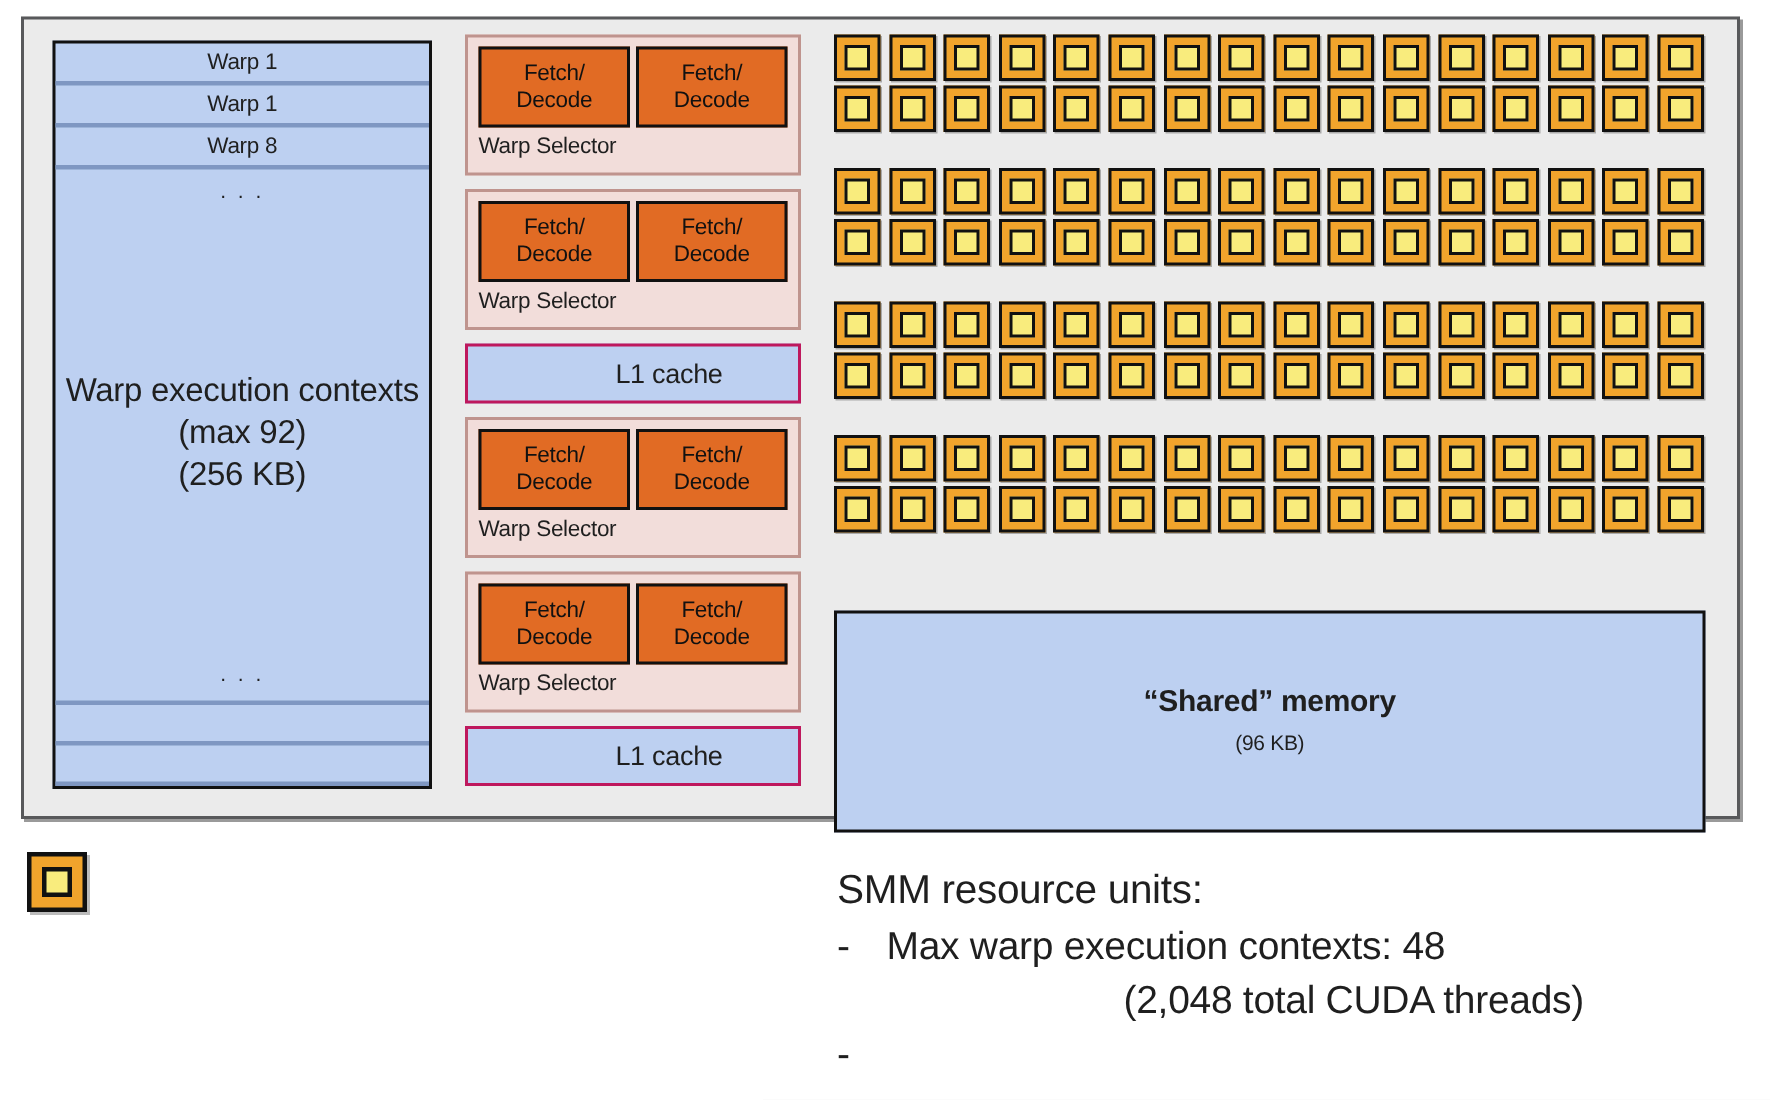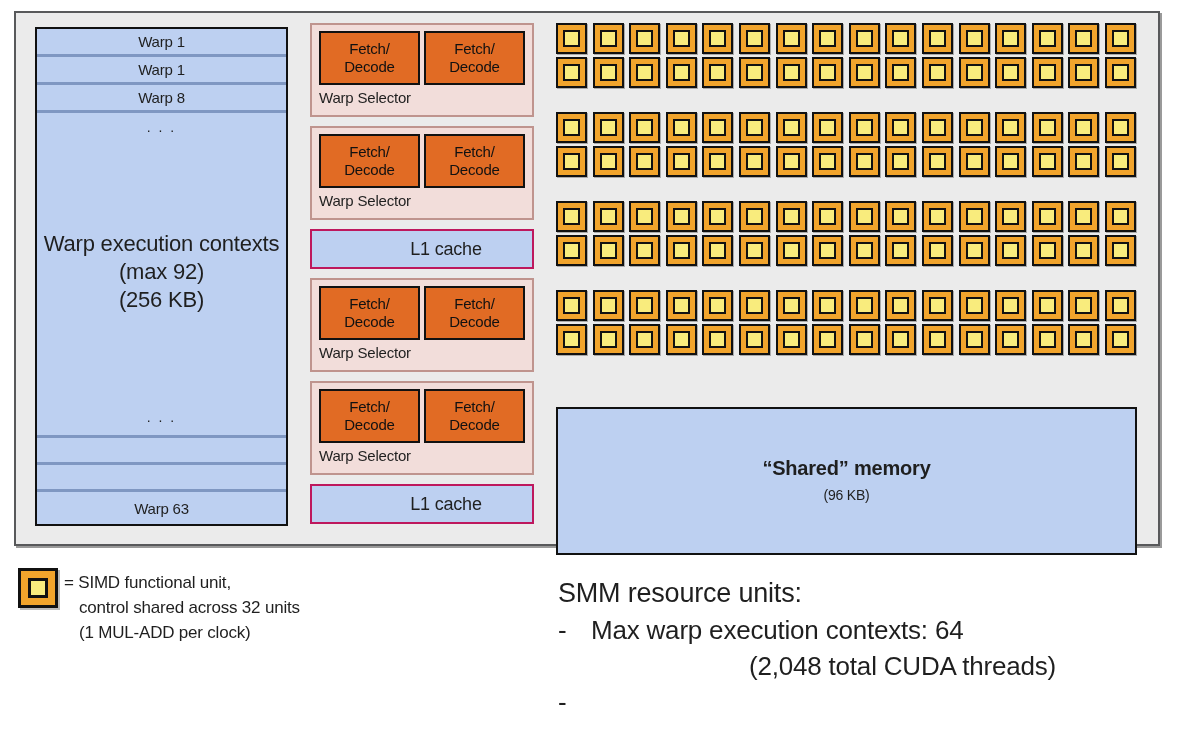--- a/index.html
+++ b/index.html
@@ -135,23 +135,20 @@
         <span class="dots">. . .</span>
         <div class="warp-center">
           <div>Warp execution contexts</div>
           <div>(max 92)</div>
           <div>(256 KB)</div>
         </div>
         <span class="dots">. . .</span>
       </div>
       <div class="warp-row blank"></div>
       <div class="warp-row blank"></div>
-      <div class="warp-row last">
-        <span>Warp 63</span>
-      </div>
     </div>
 
     <div class="pipeline-column">
         <div class="selector-group">
           <div class="fd-row">
             <div class="fd-box">
               <div>Fetch/</div>
               <div>Decode</div>
             </div>
             <div class="fd-box">
@@ -622,31 +619,26 @@
     <div class="shared-mem">
       <div class="shared-title">“Shared” memory</div>
       <div class="shared-sub">(96 KB)</div>
     </div>
 
   </div>
 
   <div class="legend-icon">
     <div class="legend-icon-inner"></div>
   </div>
-  <div class="legend-text">
-    <div>= SIMD functional unit,</div>
-    <div class="cont">control shared across 32 units</div>
-    <div class="cont">(1 MUL-ADD per clock)</div>
-  </div>
 
   <div class="notes">
     <div class="notes-title">SMM resource units:</div>
     <div class="bullet">
       <span class="dash">-</span>
-      <span>Max warp execution contexts: 64</span>
+      <span>Max warp execution contexts: 48</span>
     </div>
     <div class="bullet-sub">(2,048 total CUDA threads)</div>
     <div class="bullet">
       <span class="dash">-</span>
     </div>
   </div>
 
 </div>
 
 </body></html>

